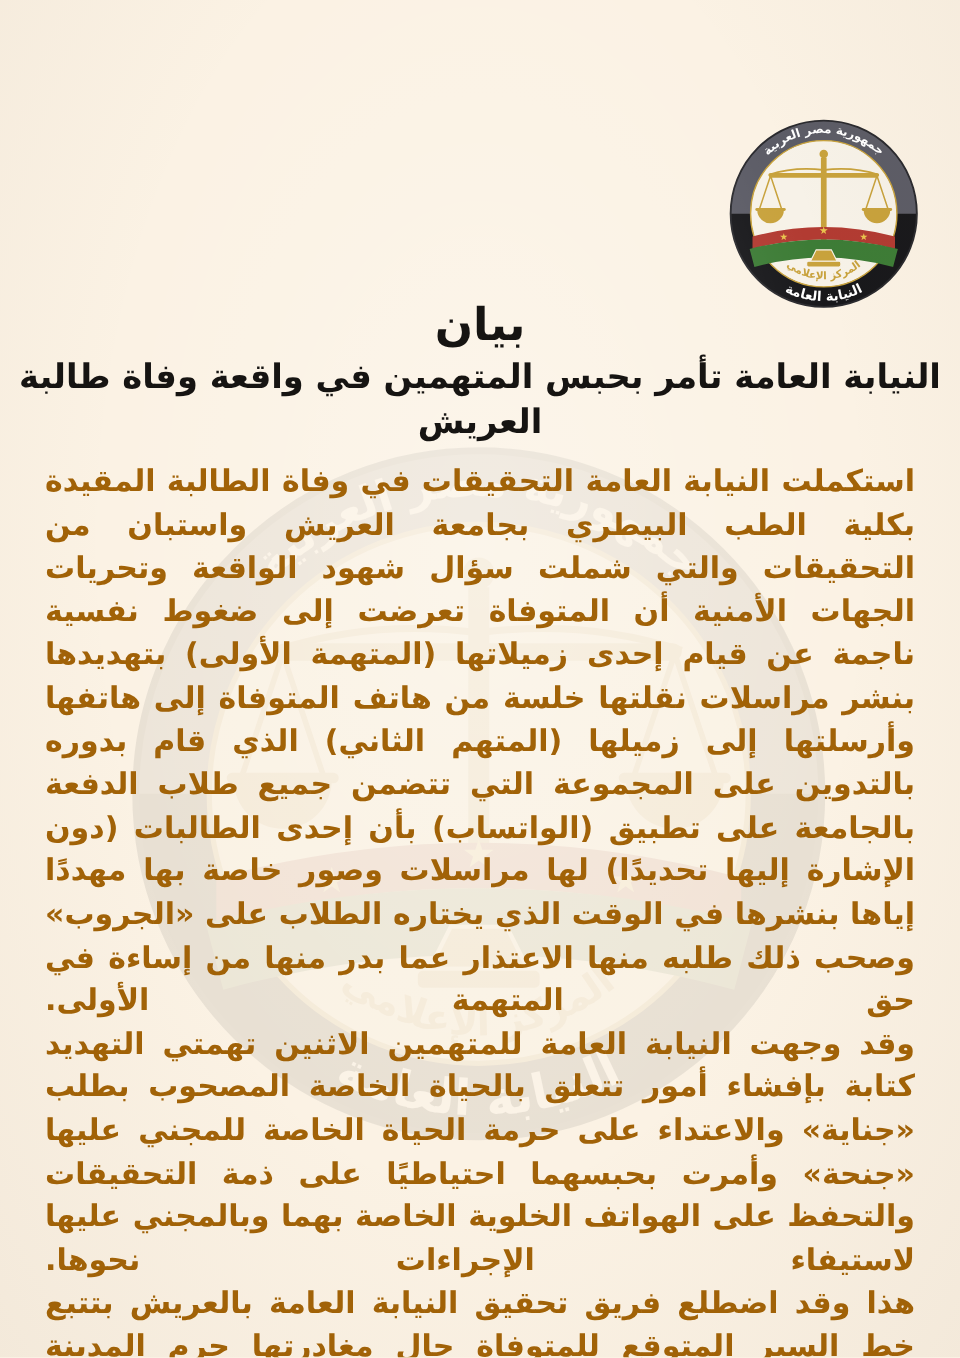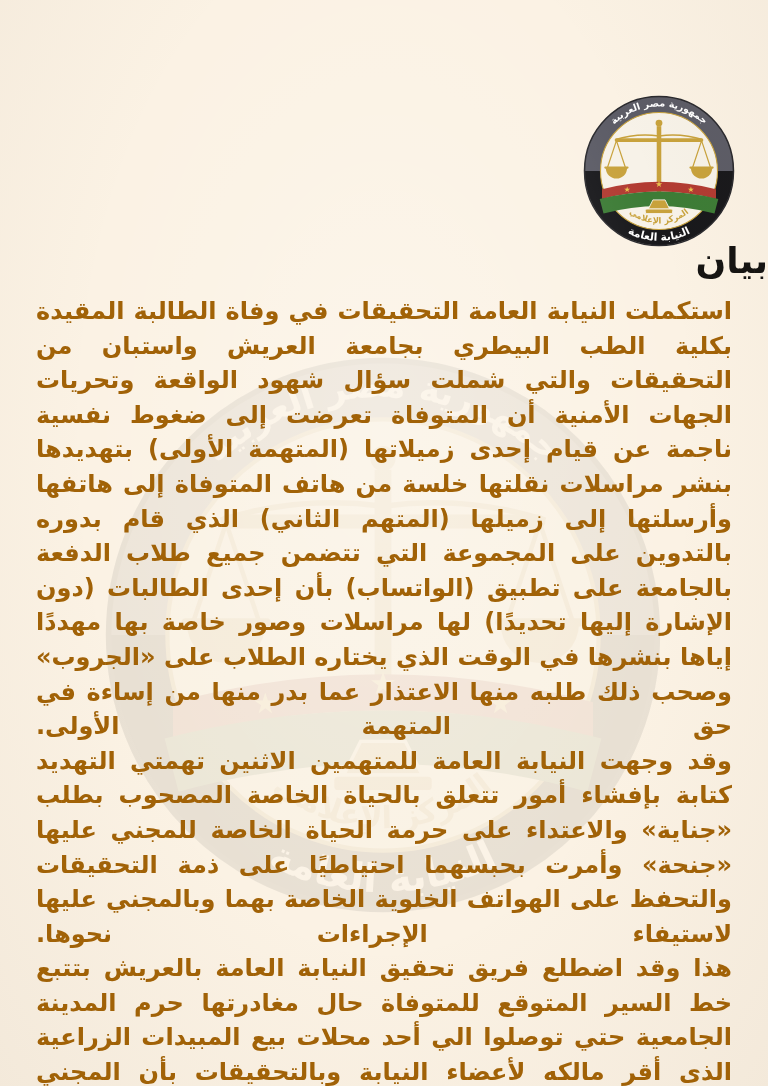--- a/index.html
+++ b/index.html
@@ -37,20 +37,21 @@
     left: 103px;
     width: 560px;
     height: 560px;
     opacity: 0.08;
     filter: saturate(0.65);
     pointer-events: none;
   }
   .header {
     position: relative;
     padding-top: 240px;
+    text-align: center;
     z-index: 2;
   }
   .title {
     margin: 0;
     font-size: 36px;
     line-height: 42px;
     font-weight: bold;
     color: #161412;
   }
   .subtitle {
@@ -141,20 +142,21 @@
     </defs>
     <use href="#emblem"></use>
   </svg>
 
   <svg class="watermark" viewBox="0 0 200 200" aria-hidden="true">
     <use href="#emblem"></use>
   </svg>
 
   <div class="header">
     <h1 class="title">بيان</h1>
+    <h2 class="subtitle">النيابة العامة تأمر بحبس المتهمين في واقعة وفاة طالبة العريش</h2>
   </div>
 
   <div class="body-text">
     <p>استكملت النيابة العامة التحقيقات في وفاة الطالبة المقيدة بكلية الطب البيطري بجامعة العريش واستبان من التحقيقات والتي شملت سؤال شهود الواقعة وتحريات الجهات الأمنية أن المتوفاة تعرضت إلى ضغوط نفسية ناجمة عن قيام إحدى زميلاتها (المتهمة الأولى) بتهديدها بنشر مراسلات نقلتها خلسة من هاتف المتوفاة إلى هاتفها وأرسلتها إلى زميلها (المتهم الثاني) الذي قام بدوره بالتدوين على المجموعة التي تتضمن جميع طلاب الدفعة بالجامعة على تطبيق (الواتساب) بأن إحدى الطالبات (دون الإشارة إليها تحديدًا) لها مراسلات وصور خاصة بها مهددًا إياها بنشرها في الوقت الذي يختاره الطلاب على «الجروب» وصحب ذلك طلبه منها الاعتذار عما بدر منها من إساءة في حق المتهمة الأولى.</p>
     <p>وقد وجهت النيابة العامة للمتهمين الاثنين تهمتي التهديد كتابة بإفشاء أمور تتعلق بالحياة الخاصة المصحوب بطلب «جناية» والاعتداء على حرمة الحياة الخاصة للمجني عليها «جنحة» وأمرت بحبسهما احتياطيًا على ذمة التحقيقات والتحفظ على الهواتف الخلوية الخاصة بهما وبالمجني عليها لاستيفاء الإجراءات نحوها.</p>
     <p>هذا وقد اضطلع فريق تحقيق النيابة العامة بالعريش بتتبع خط السير المتوقع للمتوفاة حال مغادرتها حرم المدينة الجامعية حتي توصلوا الي أحد محلات بيع المبيدات الزراعية الذى أقر مالكه لأعضاء النيابة وبالتحقيقات بأن المجني عليها قد حضرت بسيارة</p>
   </div>
 
 </div>
 

